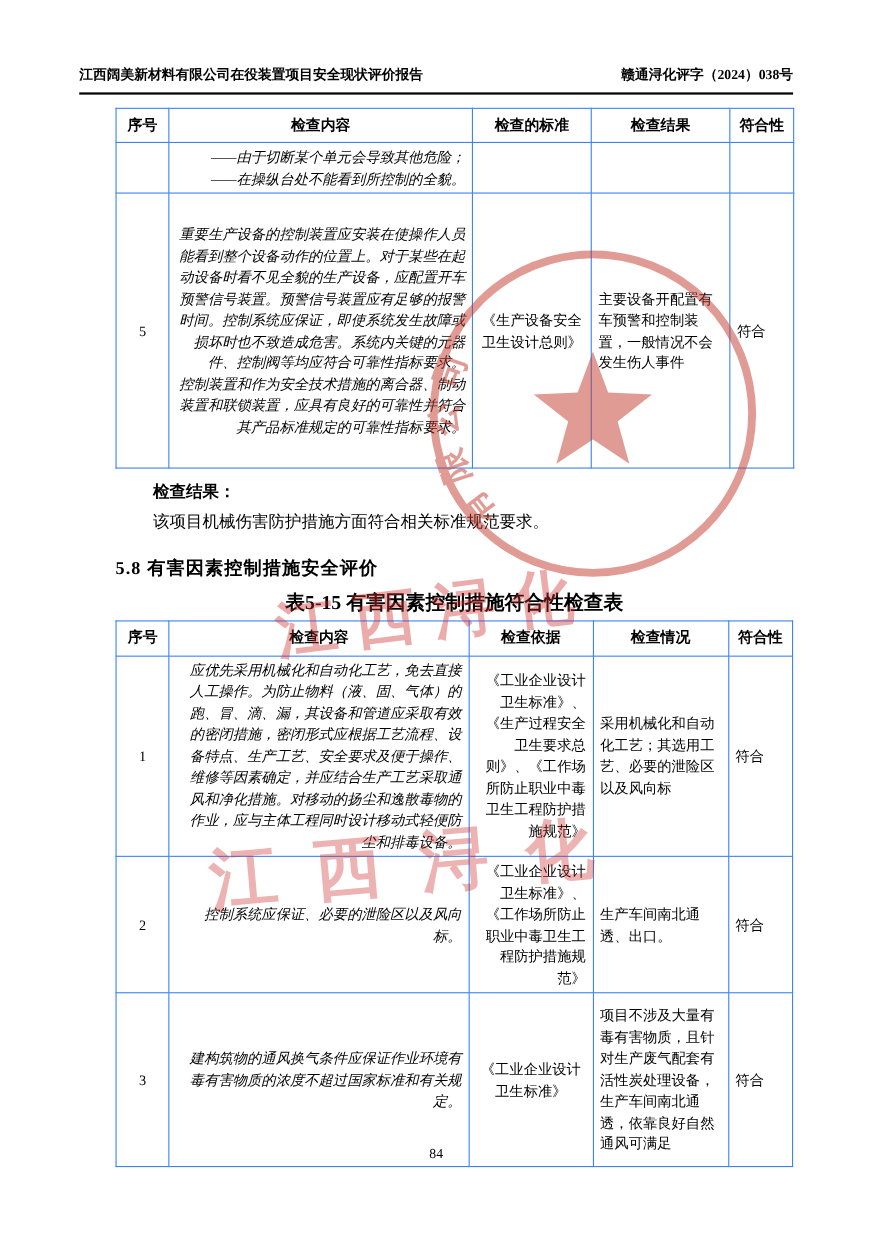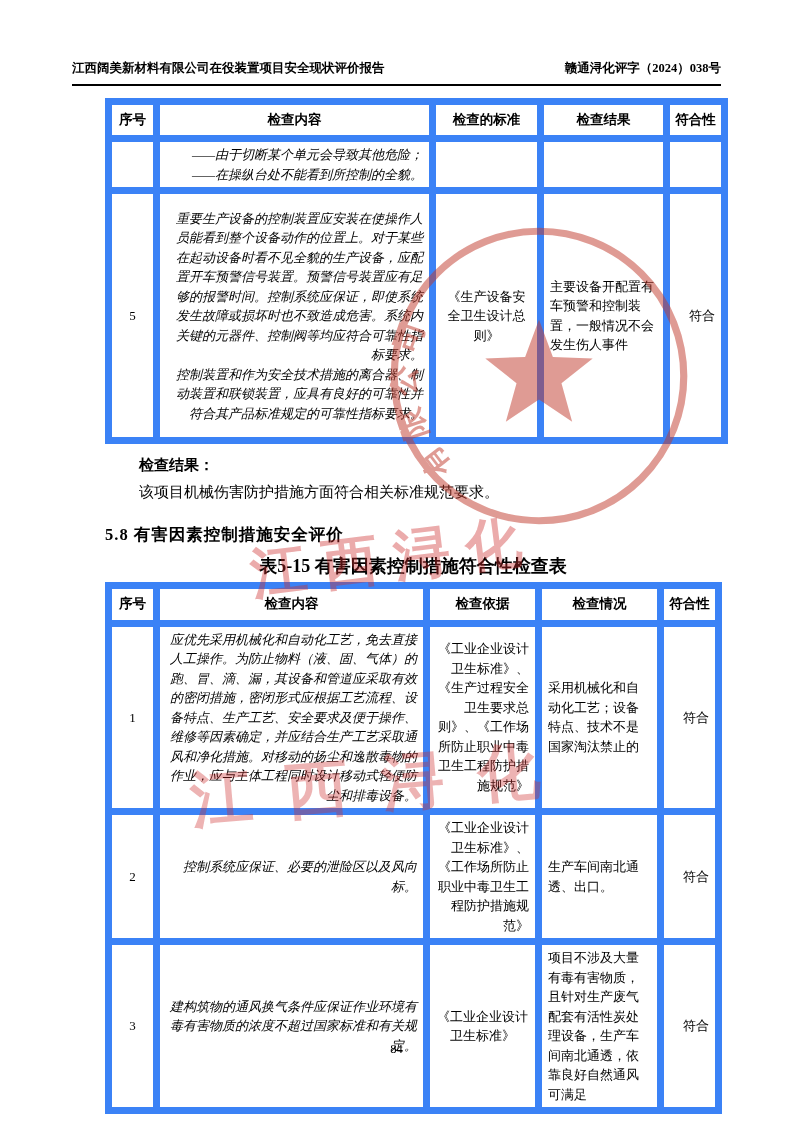--- a/index.html
+++ b/index.html
@@ -24,34 +24,34 @@
     border-top:2.5px solid #000;
   }
 
   
   .content {
     position:absolute; top:98px; left:105px; width:616px;
   }
 
   table { border-collapse:collapse; width:100%; table-layout:fixed; }
   th, td {
-    border:7px solid #3b82f6;
+    border:1px solid #3b82f6;
     padding:3px 6px;
     font-size:13px;
     line-height:1.5;
     vertical-align:middle;
     word-break:break-all;
   }
   th { font-weight:bold; text-align:center; font-size:13.5px; padding:5px 2px; }
   td.c-no   { text-align:center; }
   td.c-text { text-align:right; white-space:pre-wrap;font-style:italic; }
   td.c-std  { text-align:center; }
   td.c-std-left { text-align:right; }
   td.c-res  { text-align:left; }
-  td.c-ok   { text-align:right; }
+  td.c-ok   { text-align:left; }
 
   .summary { margin-top:12px; font-size:15px; }
   .summary-label { font-weight:bold; margin-left:34px; }
   .summary-text  { margin-left:34px; margin-top:8px;font-family:Liberation Serif, serif; }
 
   .section-heading {
     margin-top:22px;
     font-size:16.5px; font-weight:bold;
     letter-spacing:1px;
   }
@@ -151,21 +151,21 @@
         <th>序号</th>
         <th>检查内容</th>
         <th>检查依据</th>
         <th>检查情况</th>
         <th>符合性</th>
       </tr>
       <tr style="height:178px">
         <td class="c-no">1</td>
         <td class="c-text">应优先采用机械化和自动化工艺，免去直接人工操作。为防止物料（液、固、气体）的跑、冒、滴、漏，其设备和管道应采取有效的密闭措施，密闭形式应根据工艺流程、设备特点、生产工艺、安全要求及便于操作、维修等因素确定，并应结合生产工艺采取通风和净化措施。对移动的扬尘和逸散毒物的作业，应与主体工程同时设计移动式轻便防尘和排毒设备。</td>
         <td class="c-std-left">《工业企业设计卫生标准》、《生产过程安全卫生要求总则》、《工作场所防止职业中毒卫生工程防护措施规范》</td>
-        <td class="c-res">采用机械化和自动化工艺；设备特点、技术不是国家淘汰禁止的</td>
+        <td class="c-res">采用机械化和自动化工艺；其选用工艺、必要的泄险区以及风向标</td>
         <td class="c-ok">符合</td>
       </tr>
       <tr style="height:112px">
         <td class="c-no">2</td>
         <td class="c-text">控制系统应保证、必要的泄险区以及风向标。</td>
         <td class="c-std-left">《工业企业设计卫生标准》、《工作场所防止职业中毒卫生工程防护措施规范》</td>
         <td class="c-res">生产车间南北通透、出口。</td>
         <td class="c-ok">符合</td>
       </tr>
       <tr style="height:158px">

